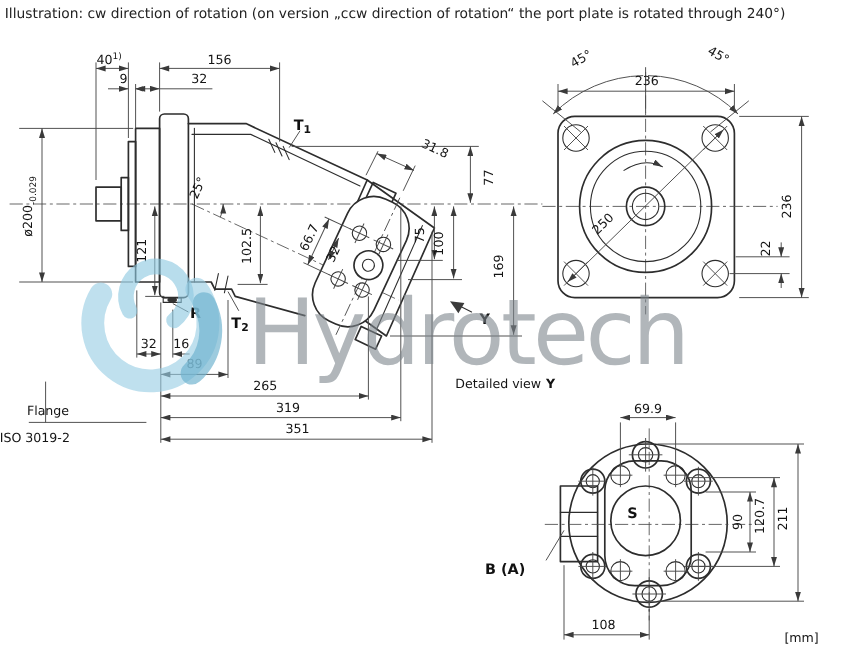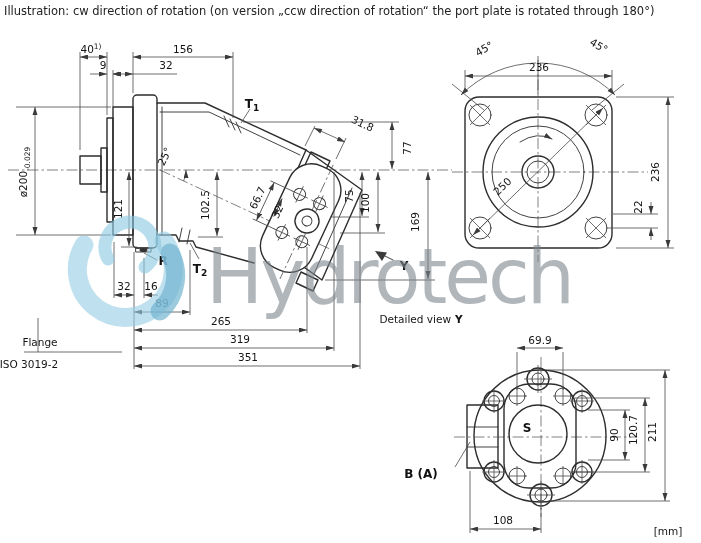--- a/index.html
+++ b/index.html
@@ -17,21 +17,21 @@
   .cl{stroke:#4a4a4a;stroke-width:.7;fill:none;stroke-dasharray:11 3 2.5 3;}
   .dt{font-size:10.5px;fill:#141414;text-anchor:middle;}
   .db{font-size:12px;font-weight:bold;fill:#111;text-anchor:middle;}
   .arr{fill:#3a3a3a;}
 </style>
 </head>
 <body>
 
 <div id="stage">
 
-  <div id="caption">Illustration: cw direction of rotation (on version „ccw direction of rotation“ the port plate is rotated through 180°)</div>
+  <div id="caption">Illustration: cw direction of rotation (on version „ccw direction of rotation“ the port plate is rotated through 240°)</div>
 
   <div id="wm">
     <svg width="152" height="130" viewBox="0 0 152 130">
       <path d="M36,32 A48,48 0 1 0 116,28" stroke="rgba(151,205,228,.62)" stroke-width="19" fill="none" stroke-linecap="round"></path>
       <path d="M122,40 A48,48 0 0 1 112,98" stroke="rgba(110,178,206,.68)" stroke-width="19" fill="none" stroke-linecap="round"></path>
       <path d="M60,46 A25,25 0 1 1 97,54" stroke="rgba(140,200,224,.62)" stroke-width="13" fill="none" stroke-linecap="round"></path>
     </svg>
     <div class="wm-text">Hydrotech</div>
   </div>
 

